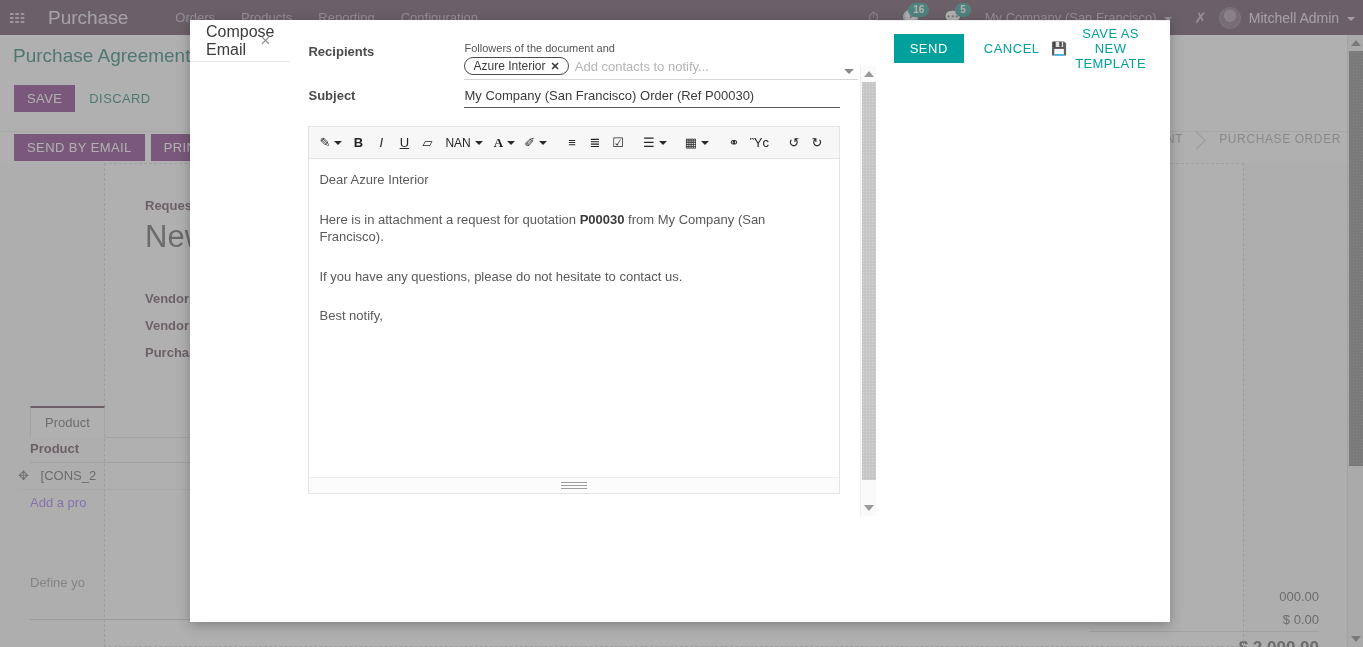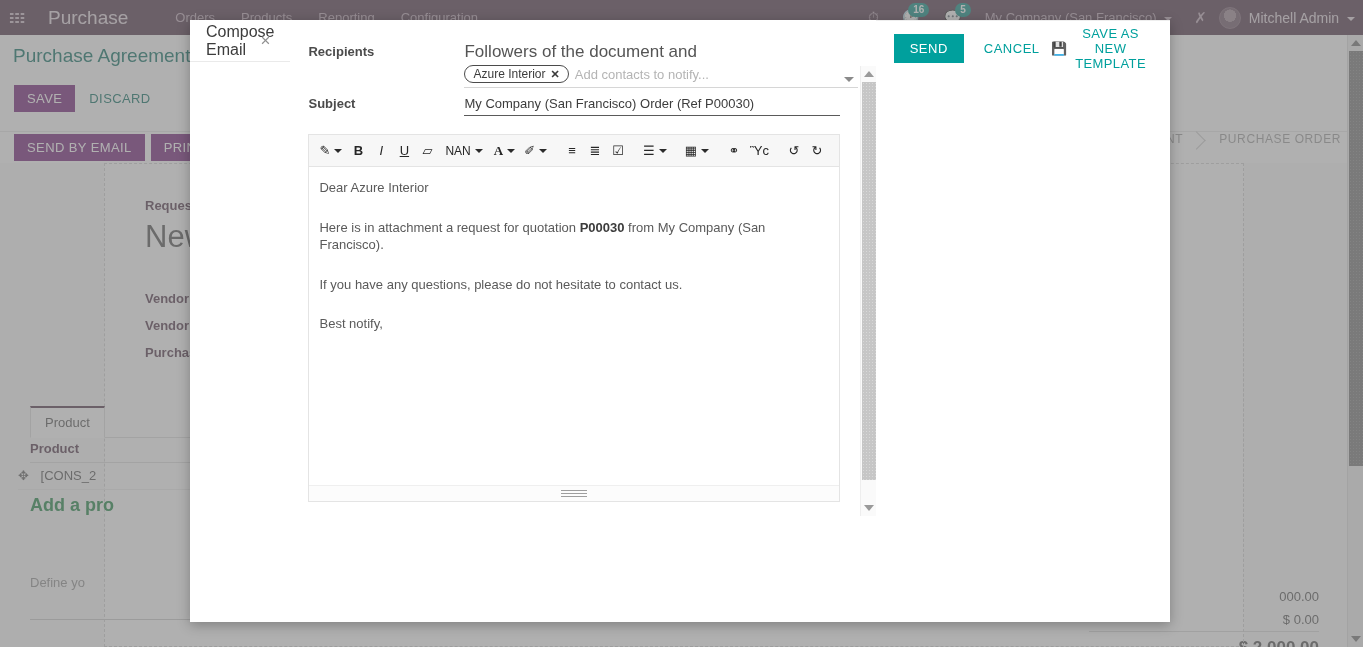--- a/index.html
+++ b/index.html
@@ -152,21 +152,21 @@
     border-bottom: 1px solid #dcdcdc; padding-bottom: 6px;
   }
   .list-row {
     position: absolute; top: 305px; left: 18px; width: 1090px;
     display: flex; align-items: center; justify-content: space-between;
     font-size: 13px; color: #4b4b4b; padding-bottom: 6px;
     border-bottom: 1px solid #ececec;
   }
   .drag-handle { color: #5a5a5a; font-size: 13px; margin-right: 8px; }
   .trash-icon { color: #8d8d8d; font-size: 12px; margin-left: 10px; }
-  .add-line { position: absolute; top: 332px; left: 30px; font-size: 18px; color: #15803d; font-weight: bold; }
+  .add-line { position: absolute; top: 332px; left: 30px; font-size: 13px; color: #8b5cf6; }
   .define-terms { position: absolute; top: 412px; left: 30px; font-size: 13px; color: #8d8d8d; }
   .terms-rule { position: absolute; top: 456px; left: 30px; width: 288px; border-top: 1px solid #c8c8c8; }
   .totals {
     position: absolute; top: 422px; right: 44px;
     width: 230px; font-size: 13px; color: #4b4b4b; text-align: right;
   }
   .totals div { padding: 4px 0; }
   .totals .grand { font-size: 17px; font-weight: bold; border-top: 1px solid #d7d7d7; padding-top: 6px; }
   .dotcol {
     position: absolute; top: 163px; right: 119px;
@@ -248,21 +248,21 @@
     background-size: 3px 3px;
   }
 
   .field-row { display: flex; align-items: flex-start; margin-bottom: 4px; }
   .field-label {
     width: 156px; flex: 0 0 156px;
     font-size: 13px; font-weight: bold; color: #4b4b4b;
     padding-top: 2px;
   }
   .field-ctl { flex: 1 1 auto; position: relative; }
-  .followers-note { font-size: 17px; color: #555; margin-bottom: 3px; }
+  .followers-note { font-size: 11px; color: #555; margin-bottom: 3px; }
   .tags-input {
     border-bottom: 1px solid #d6d6d6;
     padding-bottom: 4px; padding-right: 26px;
     display: flex; align-items: center; flex-wrap: wrap; gap: 4px;
     min-height: 22px;
   }
   .tag {
     display: inline-flex; align-items: center; gap: 5px;
     border: 1px solid #4b4b4b; border-radius: 11px;
     padding: 1px 8px; font-size: 12px; color: #3c3c3c;

